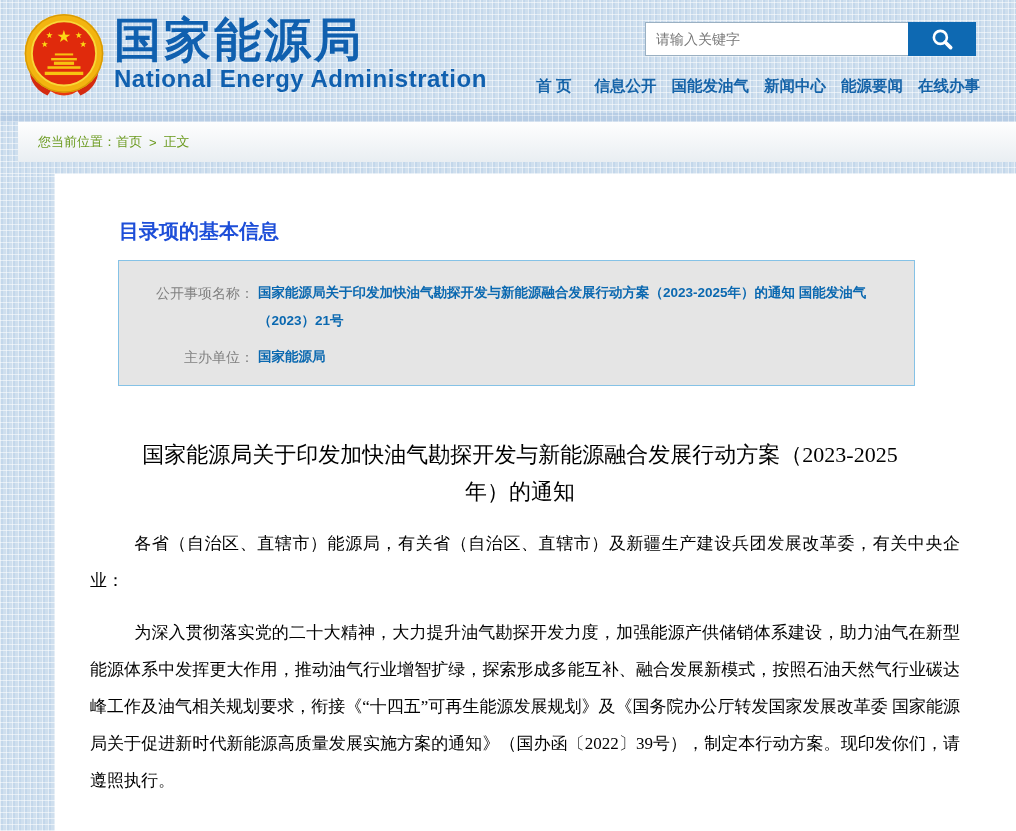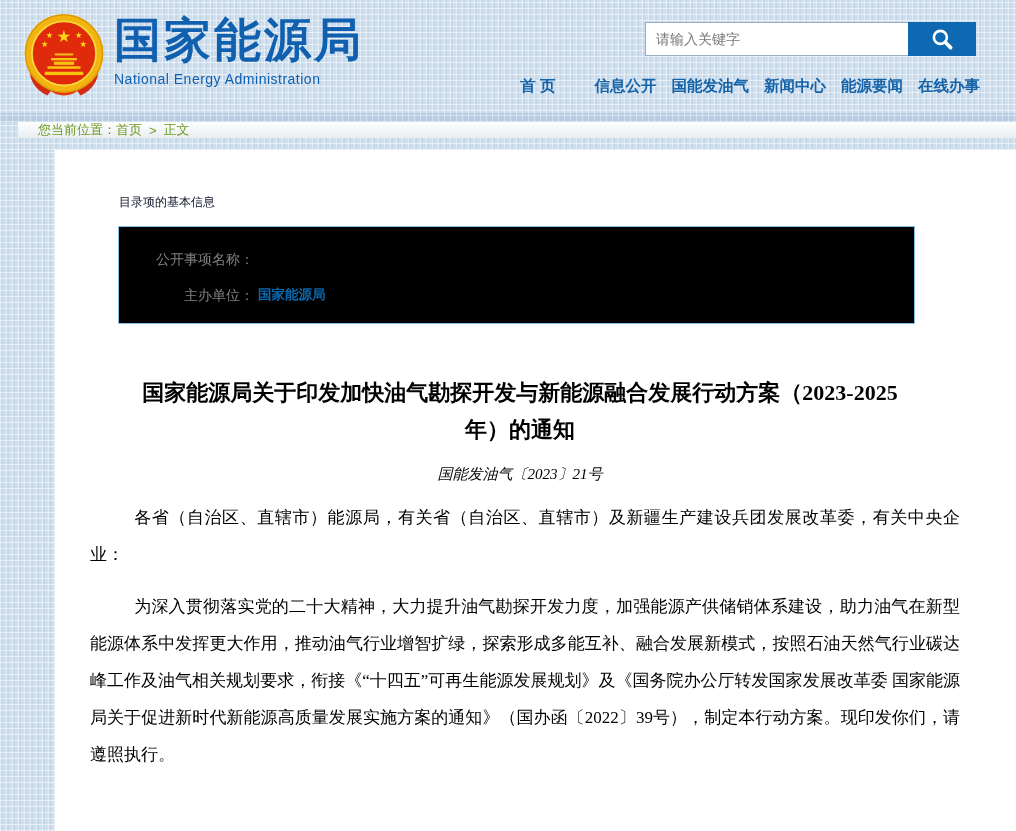--- a/index.html
+++ b/index.html
@@ -13,64 +13,64 @@
       repeating-linear-gradient(0deg, rgba(255,255,255,.55) 0 1px, rgba(255,255,255,0) 1px 6px),
       repeating-linear-gradient(90deg, rgba(168,197,227,.30) 0 3px, rgba(168,197,227,0) 3px 6px);
   }
   .page { width:1016px; height:831px; display:flex; flex-direction:column; }
 
   
   .header { height:113px; position:relative; flex:none; }
   .emblem { position:absolute; left:20px; top:11px; width:88px; height:94px; }
   .brand { position:absolute; left:114px; top:14px; }
   .brand-zh { font-size:47px; font-weight:bold; color:#1060af; letter-spacing:3px; line-height:52px; }
-  .brand-en { font-size:14px; font-weight:normal; color:#1060af; line-height:26px; letter-spacing:.5px; }
+  .brand-en { font-size:24px; font-weight:bold; color:#1060af; line-height:26px; letter-spacing:.5px; }
 
   .search-wrap { position:absolute; left:645px; top:22px; display:flex; }
   .search-input { width:263px; height:34px; border:1px solid #9ab0c2; border-right:none; background:#fff;
     padding:12px 10px; font-size:14px; color:#a21caf; outline:none; }
   .search-input::placeholder { color:#777; }
   .search-btn { width:68px; height:34px; background:#0e69b2; border:none; cursor:pointer;
     display:flex; align-items:center; justify-content:center; }
 
   .nav { position:absolute; right:36px; top:76px; display:flex; align-items:center; }
   .nav-item { font-size:15.5px; font-weight:bold; color:#1563a8; margin-left:15px; cursor:pointer;
     text-decoration:none; white-space:nowrap; }
-  .nav-item:first-child { margin-right:24px; }
+  .nav-item:first-child { margin-right:8px; }
 
   
   .dark-strip { height:9px; flex:none; background-color:#b7cde5;
     background-image:
       repeating-linear-gradient(90deg, rgba(255,255,255,.4) 0 1px, rgba(255,255,255,0) 1px 6px),
       repeating-linear-gradient(0deg, rgba(255,255,255,.4) 0 1px, rgba(255,255,255,0) 1px 6px); }
-  .crumb-row { height:16px; flex:none; display:flex; }
+  .crumb-row { height:40px; flex:none; display:flex; }
   .crumb-left { width:18px; flex:none; }
   .crumb-bar { flex:1; background:linear-gradient(#fefefe,#e9eef2); display:flex; align-items:center;
     padding-left:20px; font-size:13px; color:#6b9a1f; }
   .crumb-bar a { color:#6b9a1f; text-decoration:none; cursor:pointer; }
   .crumb-sep { margin:0 7px; }
   .spacer-strip { height:12px; flex:none; }
 
   
   .content-row { flex:1; display:flex; min-height:0; }
   .content-left { width:55px; flex:none; }
   .panel { flex:1; background:#fff; overflow:hidden; }
 
-  .catalog-heading { margin:44px 0 0 64px; font-size:12px; font-weight:normal; color:#0f172a; }
-  .info-box { margin:15px 0 0 63px; width:797px; background:#000000; border:1px solid #85c2e6;
+  .catalog-heading { margin:44px 0 0 64px; font-size:20px; font-weight:bold; color:#1d4ed8; }
+  .info-box { margin:15px 0 0 63px; width:797px; background:#e5e5e5; border:1px solid #85c2e6;
     padding:10px 0 14px 0; }
   .info-row { display:flex; margin-top:8px; line-height:28px; }
   .info-pair { display:flex; }
   .pair-wide { flex:1; }
   .pair-half { width:430px; flex:none; }
   .info-label { width:135px; flex:none; text-align:right; color:#808080; font-size:14px; }
   .info-value { color:#0a68b0; font-size:13.5px; font-weight:bold; padding-left:4px; }
 
   .document { margin:0 56px 0 25px; font-family:"Liberation Serif","DejaVu Serif",serif; color:#000; }
-  .doc-title { margin:50px auto 0 auto; width:790px; text-align:center; font-size:22px; font-weight:bold;
+  .doc-title { margin:50px auto 0 auto; width:790px; text-align:center; font-size:22px; font-weight:normal;
     line-height:37px; }
   .doc-number { margin-top:17px; text-align:center; font-size:15px; font-style:italic; }
   .doc-body { margin-top:14px;margin-left:10px; }
   .doc-body p { font-size:17px; line-height:37px; text-indent:2.6em; margin-top:15px; text-align:justify; }
 </style>
 </head>
 <body>
 
 <div class="page plaid">
 
@@ -137,32 +137,32 @@
   <div class="content-row">
     <div class="content-left plaid"></div>
 
     <div class="panel">
 
       <div class="catalog-heading">目录项的基本信息</div>
 
       <div class="info-box">
         <div class="info-row">
           <span class="info-label">公开事项名称：</span>
+          <span class="info-value">国家能源局关于印发加快油气勘探开发与新能源融合发展行动方案（2023-2025年）的通知 国能发油气（2023）21号</span>
         </div>
         <div class="info-row">
           <span class="info-pair pair-wide">
             <span class="info-label">主办单位：</span>
             <span class="info-value">国家能源局</span>
           </span>
         </div>
       </div>
 
       <div class="document">
         <div class="doc-title">国家能源局关于印发加快油气勘探开发与新能源融合发展行动方案（2023-2025年）的通知</div>
-        <div class="doc-number">国能发油气〔2023〕21号</div>
 
         <div class="doc-body">
           <p>各省（自治区、直辖市）能源局，有关省（自治区、直辖市）及新疆生产建设兵团发展改革委，有关中央企业：</p>
           <p>为深入贯彻落实党的二十大精神，大力提升油气勘探开发力度，加强能源产供储销体系建设，助力油气在新型能源体系中发挥更大作用，推动油气行业增智扩绿，探索形成多能互补、融合发展新模式，按照石油天然气行业碳达峰工作及油气相关规划要求，衔接《“十四五”可再生能源发展规划》及《国务院办公厅转发国家发展改革委 国家能源局关于促进新时代新能源高质量发展实施方案的通知》（国办函〔2022〕39号），制定本行动方案。现印发你们，请遵照执行。</p>
 
         </div>
 
       </div>
 
     </div>

